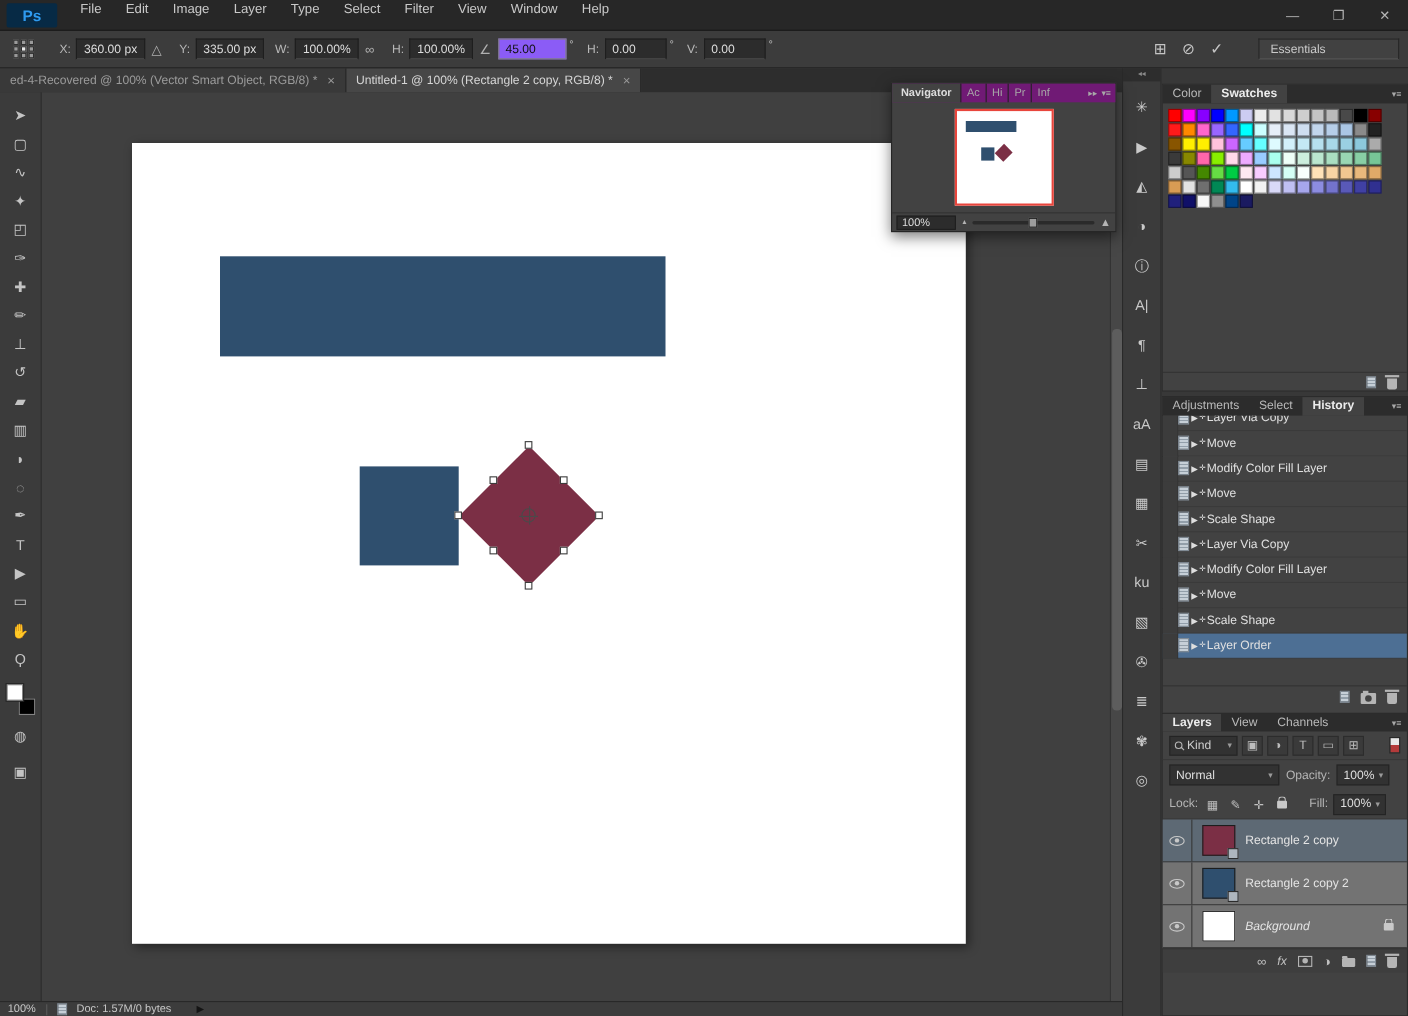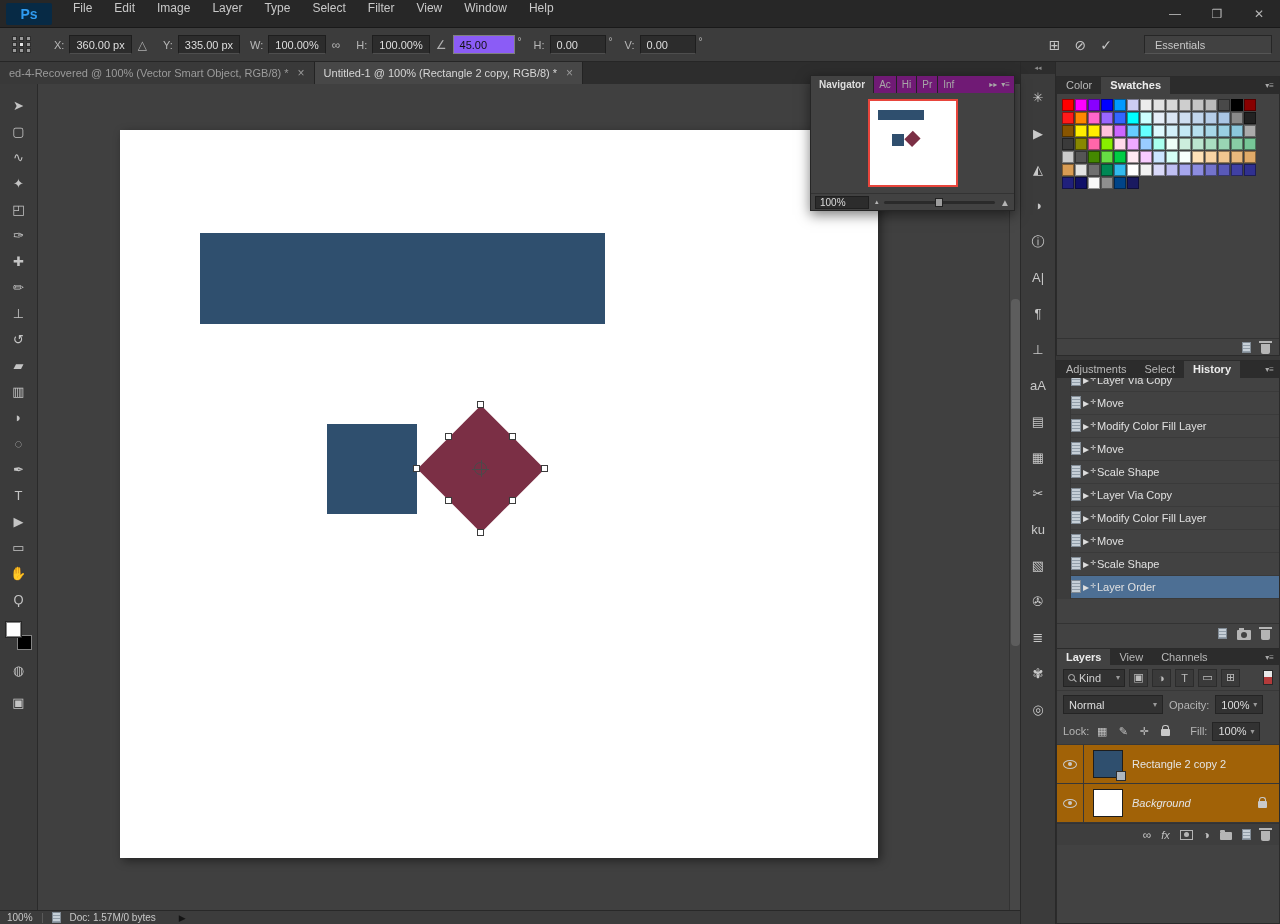--- a/index.html
+++ b/index.html
@@ -137,21 +137,21 @@
     background:linear-gradient(#e8e8e8 0 50%,#b33a3a 50% 100%)}
   .blend-row{height:27px;display:flex;align-items:center;gap:6px;padding:0 6px}
   .select-box{height:19px;background:#323232;border:1px solid #242424;display:flex;align-items:center;
     justify-content:space-between;padding:0 5px;color:#dedede}
   .blend-select{width:100px}
   .pct-box{width:48px}
   .chev{font-size:8px;color:#9a9a9a}
   .dim-label{color:#b5b5b5}
   .lock-row{height:27px;display:flex;align-items:center;gap:5px;padding:0 6px;border-bottom:1px solid #383838}
   .lock-ic{width:16px;text-align:center;color:#c0c0c0;font-size:11px}
-  .layer-row{height:39px;display:flex;align-items:center;background:#a16207;border-bottom:1px solid #373737}
+  .layer-row{height:39px;display:flex;align-items:center;background:#737373;border-bottom:1px solid #373737}
   .layer-row.selected{background:#5d6974}
   .eye-cell{width:27px;align-self:stretch;display:flex;align-items:center;justify-content:center;
     border-right:1px solid #373737}
   .layer-thumb{width:30px;height:28px;margin:0 9px;border:1px solid #1d1d1d;position:relative}
   .layer-thumb .badge{display:none;position:absolute;right:-4px;bottom:-4px;width:10px;height:10px;
     background:#aeb6be;border:1px solid #2c2c2c}
   .layer-thumb .badge.show{display:block}
   .layer-thumb.outline::after{content:'';position:absolute;inset:5px 4px;border:1px solid #7e8794}
   .layer-name{color:#e4e4e4}
   .layer-name.italic{font-style:italic}
@@ -754,20 +754,30 @@
         <span class="lock-ic">✛</span>
         <span class="lock-ic"><span class="i-lock"></span></span>
         <span class="dim-label" style="margin-left:12px">Fill:</span>
         <div class="select-box pct-box">
           <span>100%</span>
           <span class="chev">▾</span>
         </div>
       </div>
       <div>
 
+          <div class="layer-row selected">
+            <div class="eye-cell">
+              <span class="i-eye"></span>
+            </div>
+            <div class="layer-thumb" style="background: rgb(123, 47, 69);">
+              <span class="badge show"></span>
+            </div>
+            <span class="layer-name">Rectangle 2 copy</span>
+
+          </div>
 
           <div class="layer-row">
             <div class="eye-cell">
               <span class="i-eye"></span>
             </div>
             <div class="layer-thumb" style="background: rgb(47, 79, 110);">
               <span class="badge show"></span>
             </div>
             <span class="layer-name">Rectangle 2 copy 2</span>
 

